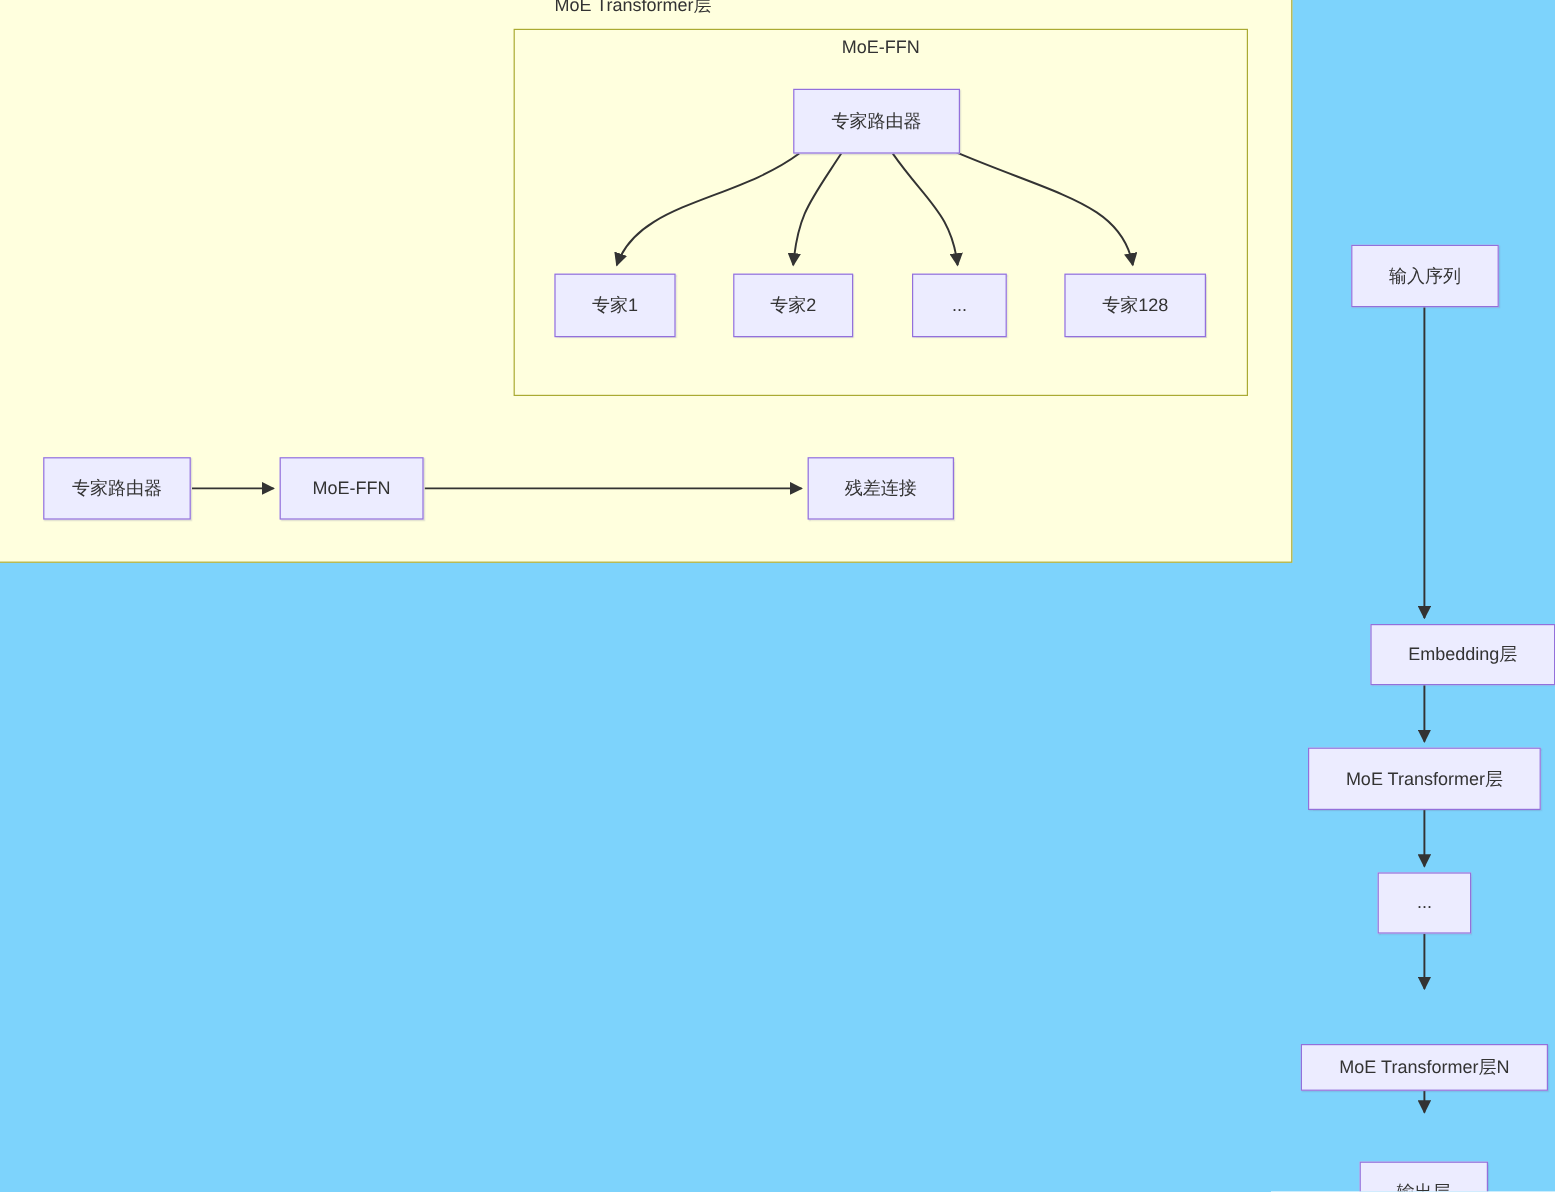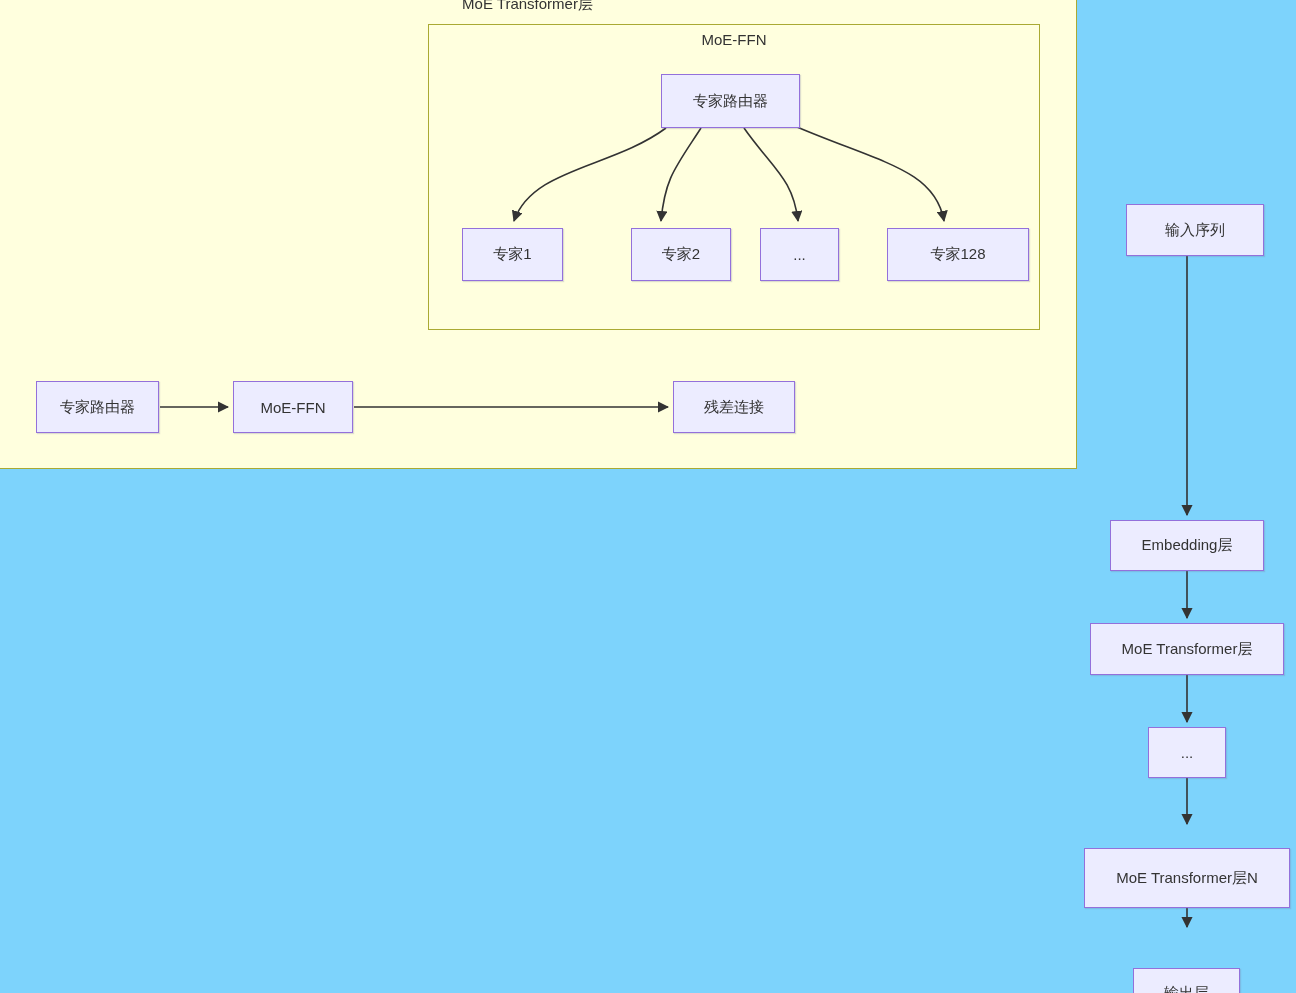--- a/index.html
+++ b/index.html
@@ -86,37 +86,37 @@
       <path d="M1187,675 L1187,722" marker-end="url(#arrow)"></path>
       <path d="M1187,778 L1187,824" marker-end="url(#arrow)"></path>
       <path d="M1187,881 L1187,927" marker-end="url(#arrow)"></path>
     </g>
   </svg>
 
   <div class="node" style="left:661px; top:74px; width:139px; height:54px;">专家路由器</div>
 
   <div class="node" style="left:462px; top:228px; width:101px; height:53px;">专家1</div>
 
-  <div class="node" style="left:611px; top:228px; width:100px; height:53px;margin-left:20px;">专家2</div>
+  <div class="node" style="left:611px; top:228px; width:100px; height:53px;">专家2</div>
 
   <div class="node" style="left:760px; top:228px; width:79px; height:53px;">...</div>
 
-  <div class="node" style="left:887px; top:228px; width:142px; height:53px;">专家128</div>
+  <div class="node" style="left:887px; top:228px; width:118px; height:53px;">专家128</div>
 
   <div class="node" style="left:36px; top:381px; width:123px; height:52px;">专家路由器</div>
 
   <div class="node" style="left:233px; top:381px; width:120px; height:52px;">MoE-FFN</div>
 
   <div class="node" style="left:673px; top:381px; width:122px; height:52px;">残差连接</div>
 
-  <div class="node" style="left:1126px; top:204px; width:138px; height:52px;">输入序列</div>
+  <div class="node" style="left:1126px; top:204px; width:123px; height:52px;">输入序列</div>
 
-  <div class="node" style="left:1110px; top:520px; width:154px; height:51px;">Embedding层</div>
+  <div class="node" style="left:1142px; top:520px; width:154px; height:51px;">Embedding层</div>
 
   <div class="node" style="left:1090px; top:623px; width:194px; height:52px;">MoE Transformer层</div>
 
   <div class="node" style="left:1148px; top:727px; width:78px; height:51px;">...</div>
 
-  <div class="node" style="left:1084px; top:848px; width:206px; height:60px;">MoE Transformer层N</div>
+  <div class="node" style="left:1084px; top:870px; width:206px; height:39px;">MoE Transformer层N</div>
 
   <div class="node" style="left:1133px; top:968px; width:107px; height:51px;">输出层</div>
 
 </div>
 
 </body></html>

